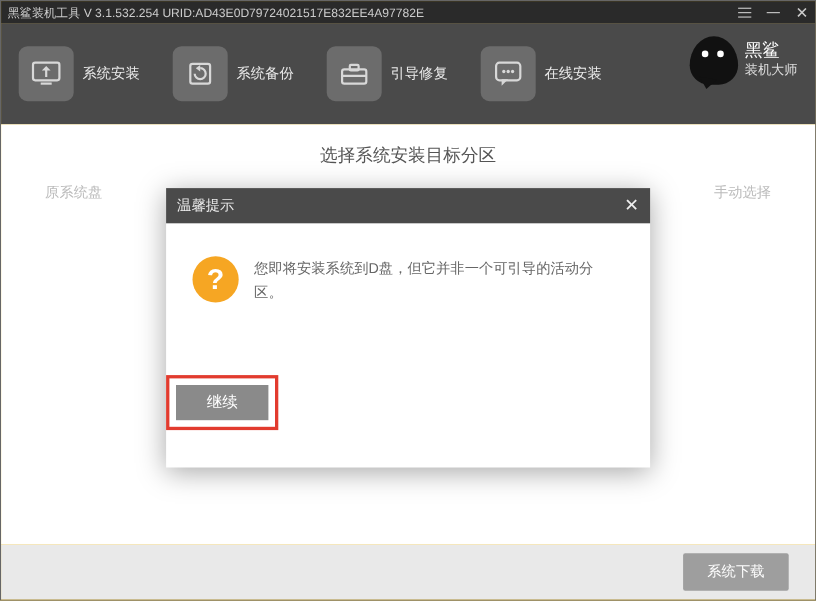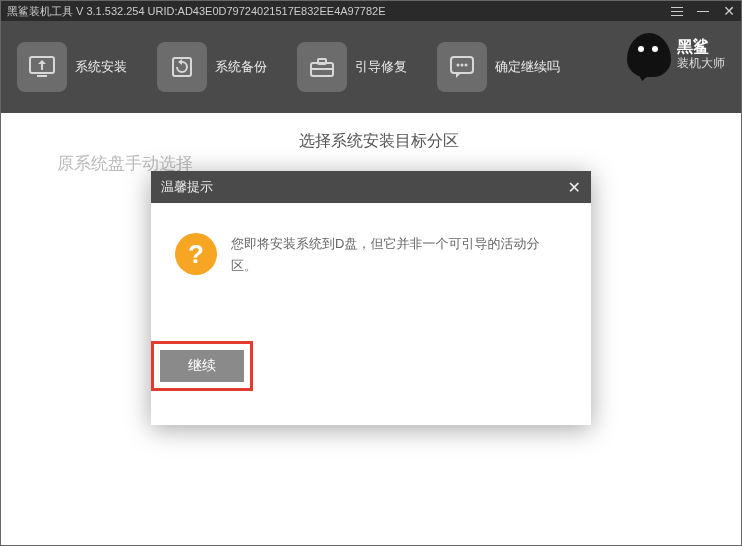--- a/index.html
+++ b/index.html
@@ -76,32 +76,31 @@
     color: #fff;
   }
   .logo-shark {
     width: 44px; height: 44px;
     background: #111;
     border-radius: 50% 50% 40% 40% / 60% 60% 40% 40%;
     position: relative;
   }
   .logo-shark::before { content: ""; position: absolute; top: 13px; left: 11px; width: 6px; height: 6px; background: #fff; border-radius: 50%; box-shadow: 14px 0 0 #fff; }
   .logo-shark::after { content: ""; position: absolute; bottom: -4px; left: 8px; width: 0; height: 0; border-left: 8px solid transparent; border-right: 8px solid transparent; border-top: 10px solid #111; transform: rotate(10deg); }
-  .logo .cn { font-size: 16px; font-weight: bold; line-height: 1.1; }
+  .logo .cn { font-size: 16px; font-weight: normal; line-height: 1.1; }
   .logo .sub { font-size: 12px; color: #ddd; }
   
   .content {
     flex: 1;
     position: relative;
     background: #fff;
     overflow: hidden;
-    padding-left: 16px;
   }
   .page-heading { text-align: center; font-size: 16px; color: #555; margin-top: 18px; }
-  .hint-row { color: #bbb; font-size: 17px; padding: 0 40px; display: flex; }
+  .hint-row { margin-top: 14px; color: #bbb; font-size: 13px; padding: 0 40px; display: flex; justify-content: space-between; }
   
   .footer {
     height: 50px;
     background: #e9e9e9;
     display: flex;
     align-items: center;
     justify-content: flex-end;
     padding: 0 24px;
   }
   .footer .download-btn {
@@ -231,21 +230,21 @@
       <div class="tab">
         <div class="ico">
           <svg width="28" height="26" viewBox="0 0 28 26">
               <rect x="3" y="3" width="22" height="16" rx="3" fill="none" stroke="#d8d8d8" stroke-width="2"></rect>
               <polygon points="8,18 8,24 14,18" fill="#d8d8d8"></polygon>
               <circle cx="10" cy="11" r="1.5" fill="#d8d8d8"></circle>
               <circle cx="14" cy="11" r="1.5" fill="#d8d8d8"></circle>
               <circle cx="18" cy="11" r="1.5" fill="#d8d8d8"></circle>
             </svg>
         </div>
-        <span>确定继续吗</span>
+        <span>在线安装</span>
       </div>
 
     </div>
 
     <div class="logo">
       <div class="logo-shark"></div>
       <div>
         <div class="cn">黑鲨</div>
         <div class="sub">装机大师</div>
       </div>
@@ -271,14 +270,17 @@
         </div>
       </div>
       <div class="modal-actions">
         <span class="highlight-box">
           <button class="btn btn-gray">继续</button>
         </span>
       </div>
     </div>
   </div>
 
+  <div class="footer">
+    <button class="download-btn">系统下载</button>
+  </div>
 
 </div>
 
 </body></html>

